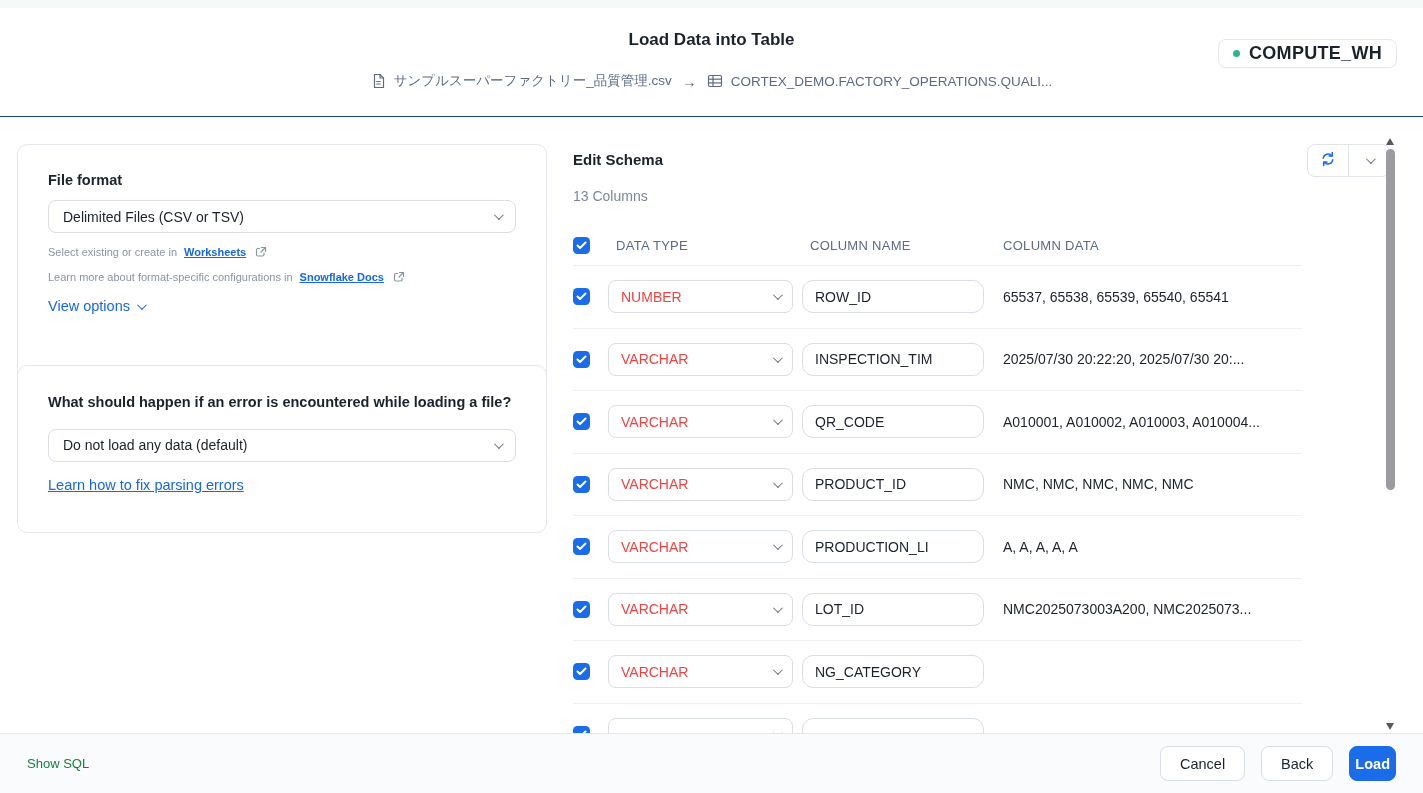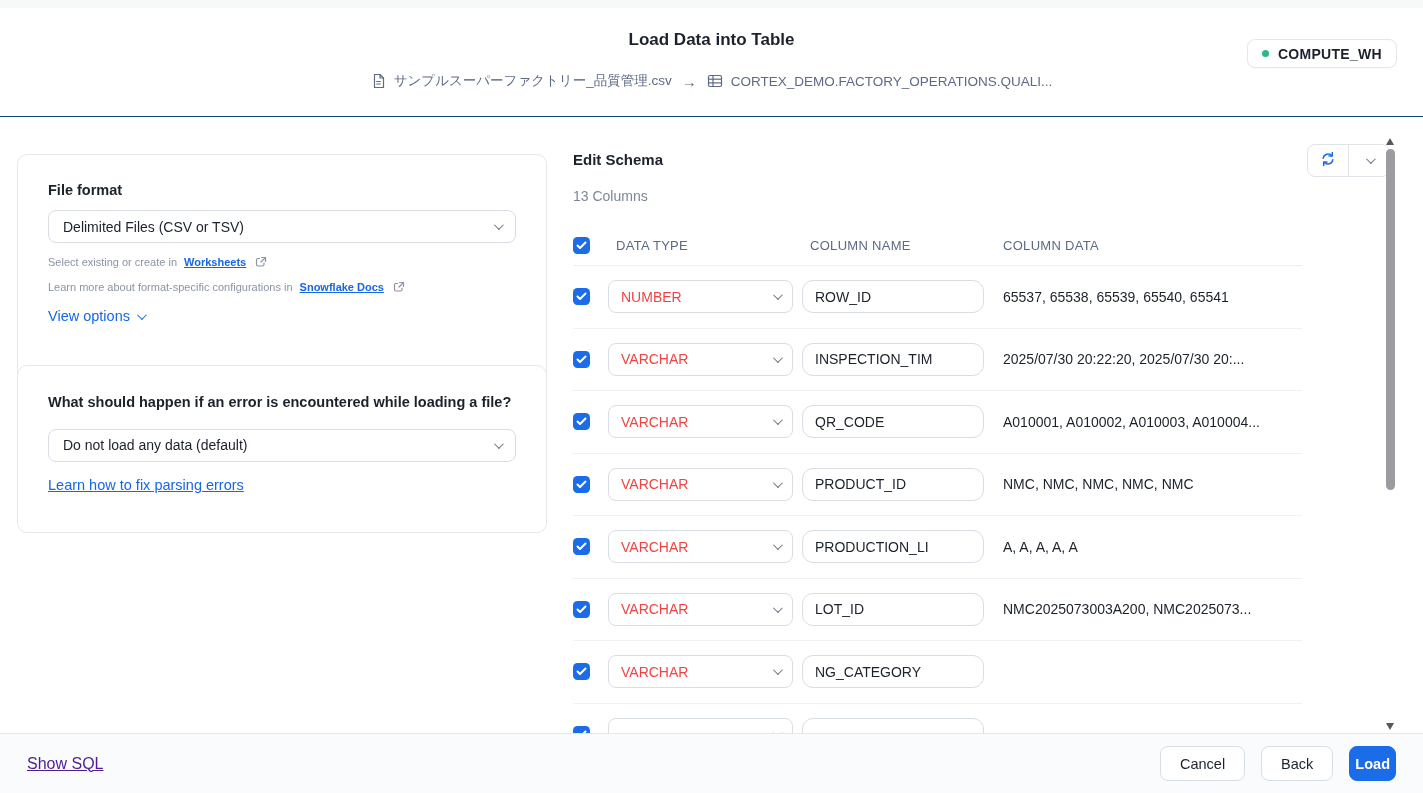--- a/index.html
+++ b/index.html
@@ -9,26 +9,26 @@
     font-family:"Liberation Sans", sans-serif; overflow:hidden; color:#1c222b;
   }
   .top-strip { position:absolute; top:0; left:0; right:0; height:8px; background:#f7f8f8; }
 
   
   .app-header { position:absolute; top:8px; left:0; right:0; height:109px; background:#fff; border-bottom:1px solid #0c4a6e; }
   .app-title { position:absolute; top:22px; left:0; right:0; text-align:center; font-size:17px; font-weight:700; color:#1c222b; }
   .breadcrumb { position:absolute; top:64px; left:0; right:0; display:flex; justify-content:center; align-items:center; gap:8px; color:#5d6a85; font-size:13.5px; }
   .breadcrumb .bc-icon { display:inline-flex; align-items:center; }
   .bc-arrow { font-size:15px; color:#5d6a85; padding:0 2px; }
-  .wh-pill { position:absolute; top:31px; right:26px; height:29px; border:1px solid #e4e7eb; border-radius:8px; display:flex; align-items:center; gap:9px; padding:0 14px; background:#fff; font-size:14px; font-weight:600; letter-spacing:.3px; color:#1c222b; cursor:pointer; box-shadow:0 1px 1px rgba(0,0,0,.02); }
+  .wh-pill { position:absolute; top:31px; right:26px; height:29px; border:1px solid #e4e7eb; border-radius:8px; display:flex; align-items:center; gap:9px; padding:0 14px; background:#fff; font-size:18px; font-weight:600; letter-spacing:.3px; color:#1c222b; cursor:pointer; box-shadow:0 1px 1px rgba(0,0,0,.02); }
   .wh-dot { width:7px; height:7px; border-radius:50%; background:#2bb889; }
 
   
   .card { position:absolute; left:17px; width:530px; background:#fff; border:1px solid #e4e7eb; border-radius:10px; padding:27px 30px; }
-  .card-format { top:154px; height:250px; }
+  .card-format { top:144px; height:250px; }
   .card-error  { top:365px; height:168px; }
   .card-label { font-size:14.5px; font-weight:700; color:#1c222b; }
   .selectbox { margin-top:12px; height:33px; border:1px solid #d9dde4; border-radius:8px; display:flex; align-items:center; justify-content:space-between; padding:0 14px; font-size:14px; color:#1c222b; background:#fff; cursor:pointer; }
   .chev { width:7px; height:7px; border-right:1.6px solid #6b7384; border-bottom:1.6px solid #6b7384; transform:rotate(45deg) translateY(-2px); flex:none; }
   .chev.blue { border-color:#1767e5; }
   .hint { margin-top:13px; font-size:11px; color:#8b93a5; display:flex; align-items:center; gap:7px; white-space:nowrap; }
   .hint a { color:#1767e5; font-weight:600; text-decoration:underline; cursor:pointer; }
   .ext-icon { display:inline-flex; margin-left:2px; }
   .view-options { margin-top:15px; display:inline-flex; align-items:center; gap:7px; color:#1767e5; font-size:14.5px; font-weight:500; cursor:pointer;text-align:right; }
   .card-question { font-size:14.5px; font-weight:700; line-height:1.35; color:#1c222b; max-width:470px; }
@@ -54,21 +54,21 @@
   .row-data { font-size:14px; color:#1c222b; white-space:nowrap; overflow:hidden; }
 
   
   .scrollbar { position:absolute; left:1385px; top:138px; width:11px; height:595px; }
   .scroll-up { position:absolute; top:0; left:1px; width:0; height:0; border-left:4.5px solid transparent; border-right:4.5px solid transparent; border-bottom:7px solid #55585e; }
   .scroll-thumb { position:absolute; top:11px; left:1px; width:9px; height:341px; background:#9b9ba0; border-radius:5px; cursor:grab; }
   .scroll-down { position:absolute; bottom:3px; left:1px; width:0; height:0; border-left:4.5px solid transparent; border-right:4.5px solid transparent; border-top:7px solid #55585e; }
 
   
   .app-footer { position:absolute; left:0; right:0; bottom:0; height:60px; background:#fafbfc; border-top:1px solid #e4e7eb; display:flex; align-items:center; padding:0 27px; }
-  .show-sql { color:#4c1d95; font-size:16px; font-weight:500; cursor:pointer;text-decoration:underline; }
+  .show-sql { color:#15803d; font-size:13px; font-weight:500; cursor:pointer; }
   .footer-btns { margin-left:auto; display:flex; align-items:flex-start; gap:16px; }
   .btn { height:35px; padding:0 19px; border-radius:8px; border:1px solid #d9dde4; background:#fff; font-size:14.5px; color:#1c222b; font-weight:500; font-family:inherit; cursor:pointer; }
   .btn-primary { background:#1a6ce8; border-color:#1a6ce8; color:#fff; font-weight:600; padding:0 5px; }
 </style>
 </head>
 <body>
 
 <div class="canvas">
   <div class="top-strip"></div>
 

